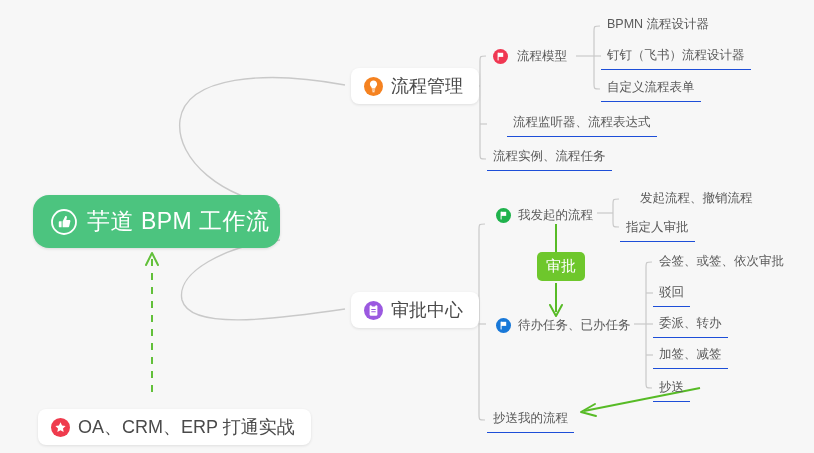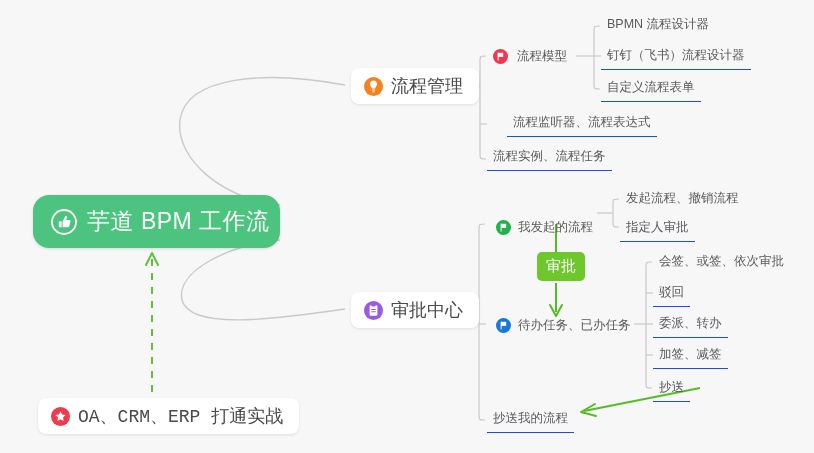--- a/index.html
+++ b/index.html
@@ -160,32 +160,32 @@
         <circle cx="9.5" cy="9.5" r="9.5" fill="#9b59e0"></circle>
         <rect x="5.6" y="4.2" width="7.8" height="10.6" rx="1.3" fill="#ffffff"></rect>
         <rect x="7.3" y="3.1" width="4.4" height="2.3" rx="1.1" fill="#9b59e0"></rect>
         <rect x="7.2" y="7.9" width="4.6" height="1" rx=".5" fill="#9b59e0"></rect>
         <rect x="7.2" y="10.2" width="4.6" height="1" rx=".5" fill="#9b59e0"></rect>
       </svg>
     </span>
     <span class="label">审批中心</span>
   </div>
 
-  <div class="node leaf withicon noline" style="left:494px;top:203px;margin-top:12px;">
+  <div class="node leaf withicon noline" style="left:494px;top:203px;">
     <span class="ico">
       <svg width="15" height="15" viewBox="0 0 15 15">
         <circle cx="7.5" cy="7.5" r="7.5" fill="#1fb24c"></circle>
         <path d="M5 3.8h5.2v4.1H5z" fill="#ffffff"></path>
         <rect x="4.6" y="3.6" width="1" height="8" rx=".5" fill="#ffffff"></rect>
       </svg>
     </span>
     <span>我发起的流程</span>
   </div>
 
-  <div class="node leaf noline" style="left:620px;top:186px;">
+  <div class="node leaf noline" style="left:634px;top:186px;">
     <span>发起流程、撤销流程</span>
   </div>
   <div class="node leaf" style="left:620px;top:215px;">
     <span>指定人审批</span>
   </div>
 
   <div class="node badge" style="left:537px;top:252px;">
     <span>审批</span>
   </div>
 
@@ -213,21 +213,21 @@
     <span>加签、减签</span>
   </div>
   <div class="node leaf" style="left:653px;top:375px;">
     <span>抄送</span>
   </div>
 
   <div class="node leaf" style="left:487px;top:406px;">
     <span>抄送我的流程</span>
   </div>
 
-  <div class="node card" style="left:38px;top:398px;font-family:Liberation Mono, monospace;">
+  <div class="node card" style="left:38px;top:409px;">
     <span class="ico">
       <svg width="19" height="19" viewBox="0 0 19 19">
         <circle cx="9.5" cy="9.5" r="9.5" fill="#ef3b4d"></circle>
         <path d="M9.5 4.3l1.55 3.23 3.55.45-2.6 2.44.67 3.5-3.17-1.72-3.17 1.72.67-3.5-2.6-2.44 3.55-.45z" fill="#ffffff"></path>
       </svg>
     </span>
     <span class="label">OA、CRM、ERP 打通实战</span>
   </div>
 
 </div>

